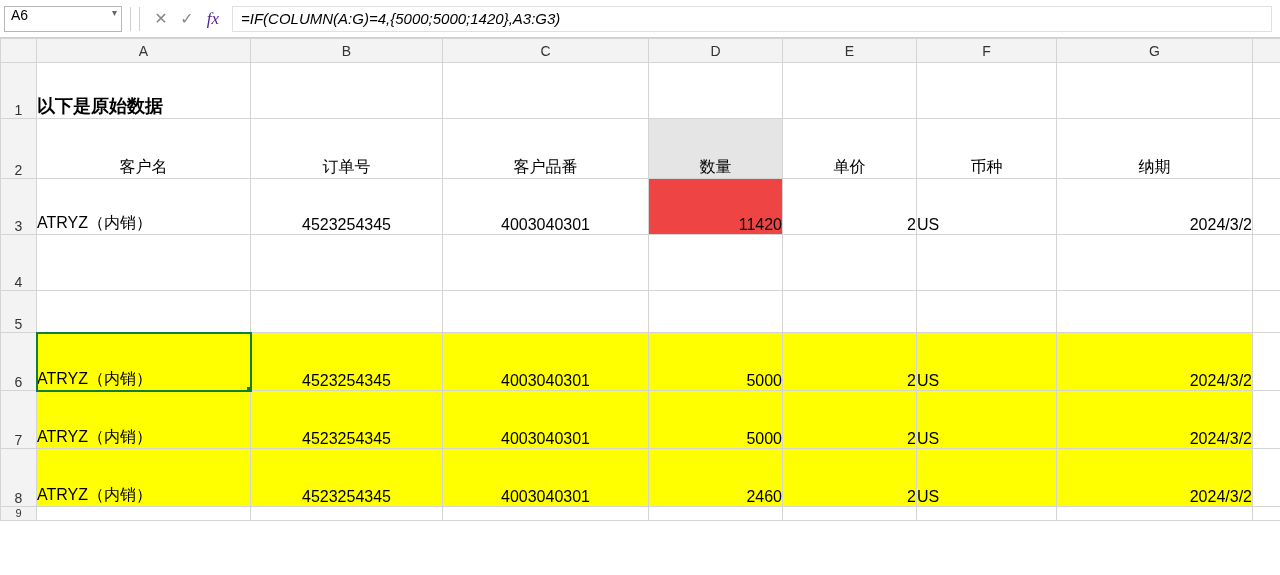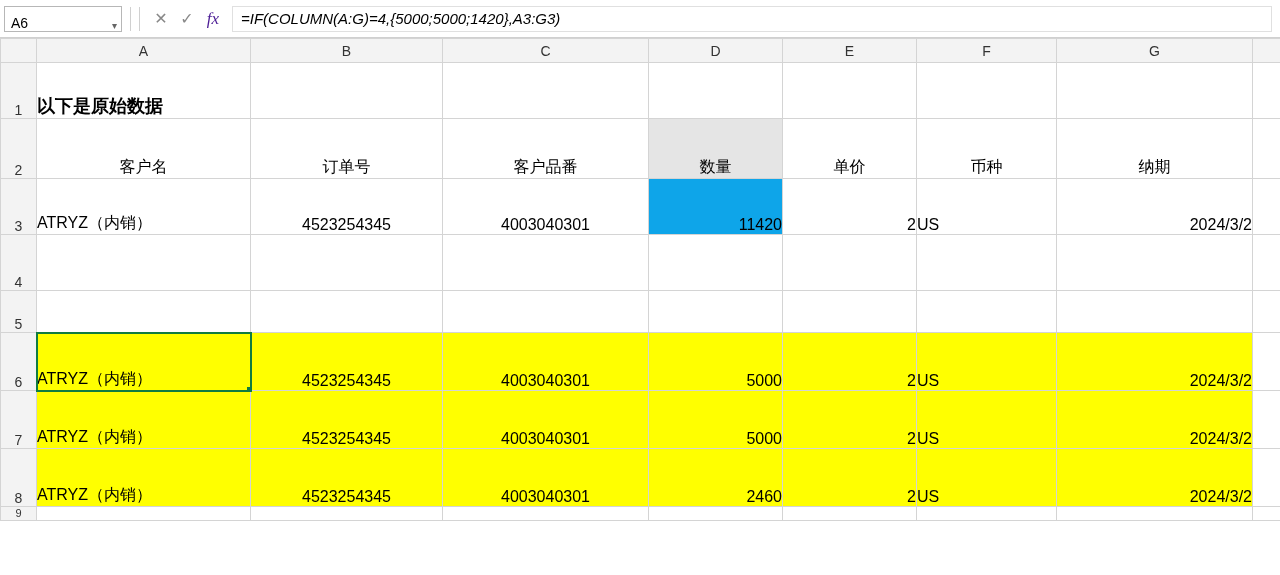--- a/index.html
+++ b/index.html
@@ -20,21 +20,21 @@
     border-bottom: 1px solid #d0d0d0;
     padding-left: 4px;
     gap: 0;
   }
   .name-box {
     width: 118px;
     height: 26px;
     border: 1px solid #b7b7b7;
     background: #ffffff;
     display: flex;
-    align-items: flex-end;
+    align-items: flex-start;
     justify-content: space-between;
     padding: 0 4px 0 6px;
     font-size: 14px;
   }
   .name-box .chev {
     font-size: 10px;
     color: #666;
   }
   .fb-sep {
     width: 1px;
@@ -127,21 +127,21 @@
   .rh-8 { height: 58px; }
   .rh-9 { height: 14px; }
 
   
   .al-c { text-align: center; }
   .al-r { text-align: right; }
   .al-l { text-align: left; }
 
   
   .fill-pink { background: #e5e5e5; color: #c00020; }
-  .fill-pink-red { background: #0ea5e9; color: #c00020; }
+  .fill-pink-red { background: #ef4444; color: #c00020; }
   .fill-yellow { background: #ffff00; }
 
   
   .active-cell {
     outline: 2px solid #107c41;
     outline-offset: -1px;
     position: relative;
   }
   .active-cell::after {
     content: "";

